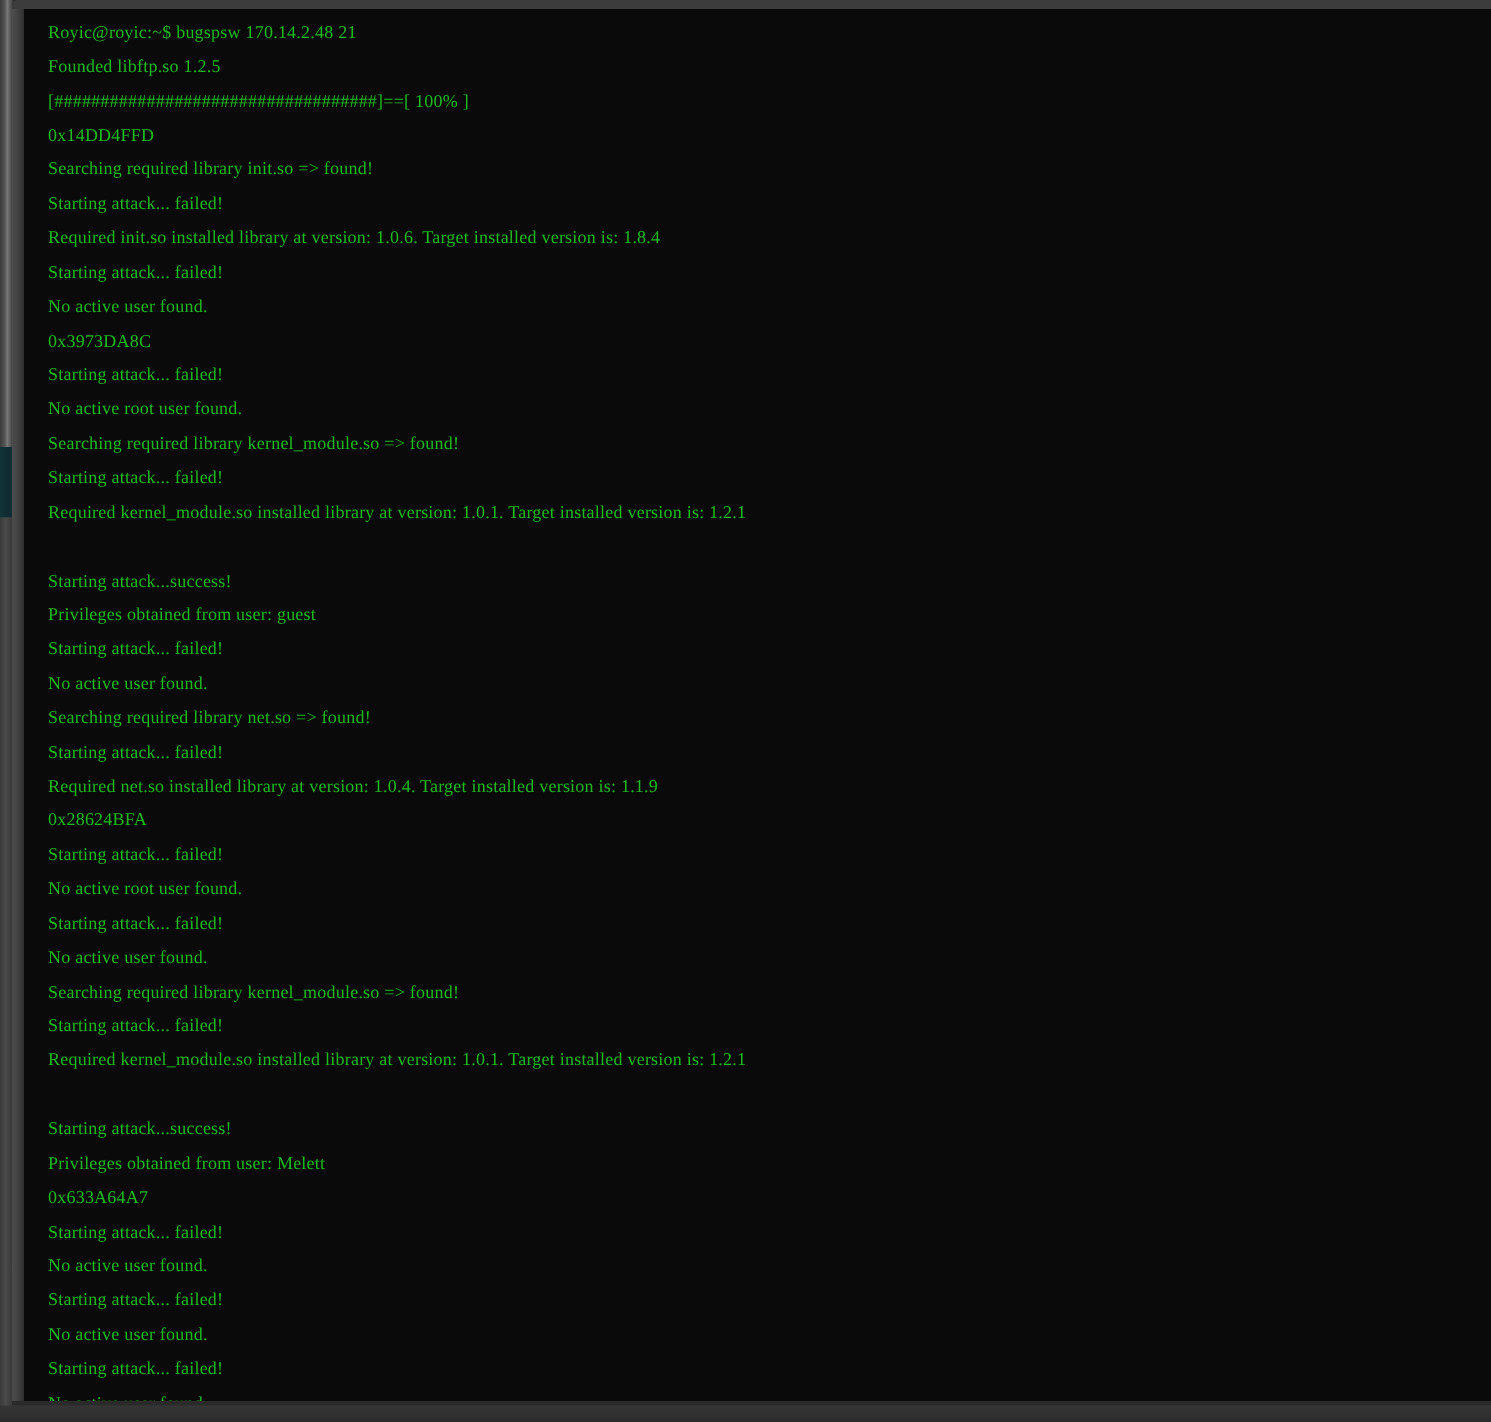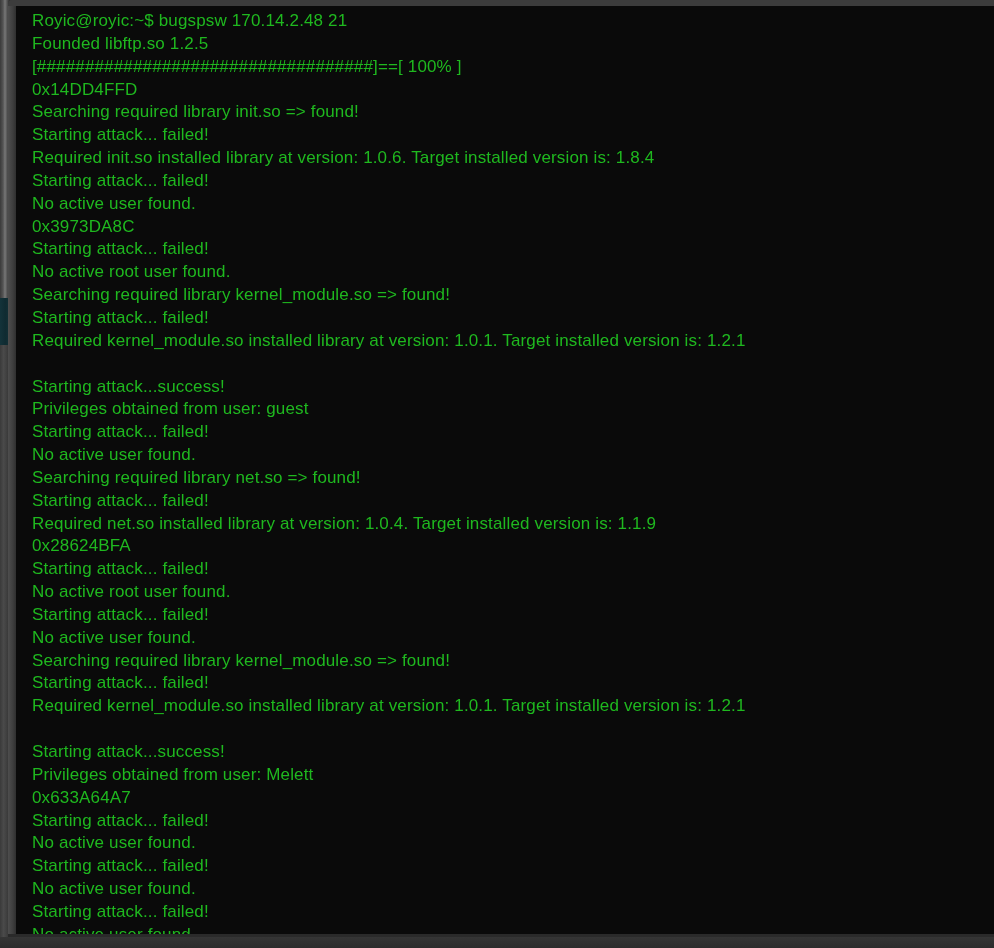--- a/index.html
+++ b/index.html
@@ -95,22 +95,22 @@
   }
 
   #terminal-output {
     position: absolute;
     left: 0;
     top: 0;
     width: 934px;
     padding: 4px 0 0 16px;
     box-sizing: border-box;
     color: #1fb81f;
-    font-family: Liberation Sans, sans-serif;
-    font-size: 17px;
+    font-family: Liberation Serif, serif;
+    font-size: 12px;
     line-height: 22.85px;
     letter-spacing: 0.15px;
     white-space: pre;
   }
   .term-line {
     display: block;
     height: 22.85px;
     white-space: pre;
     color: #1fb81f;
   }

